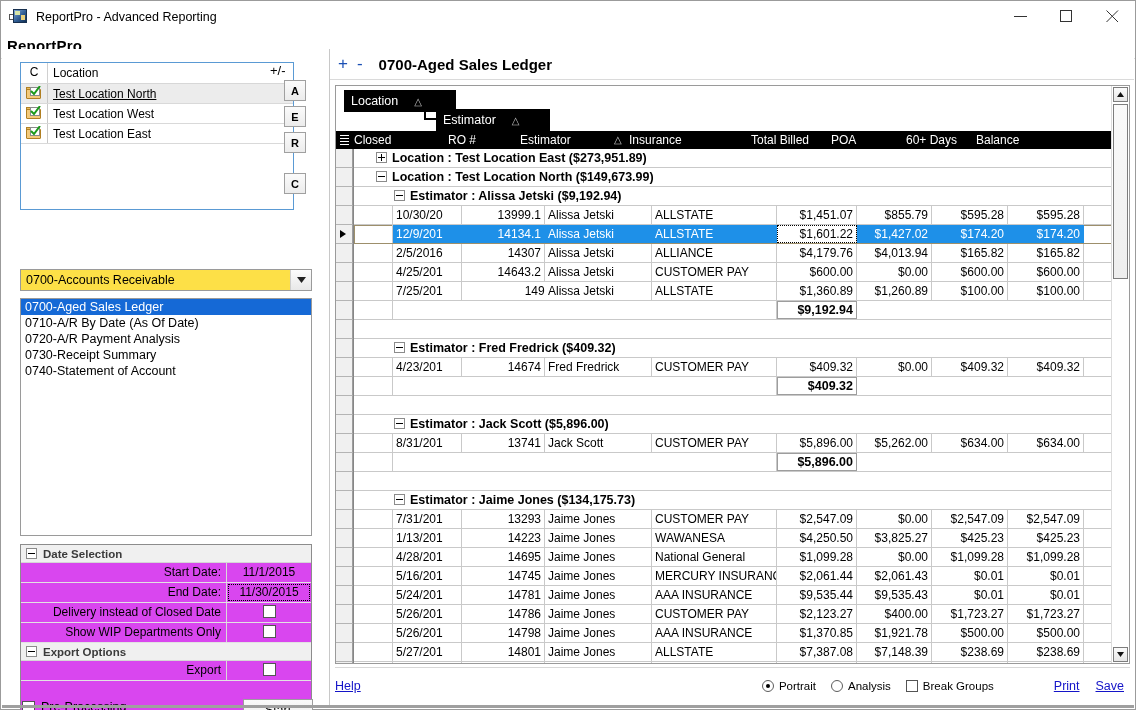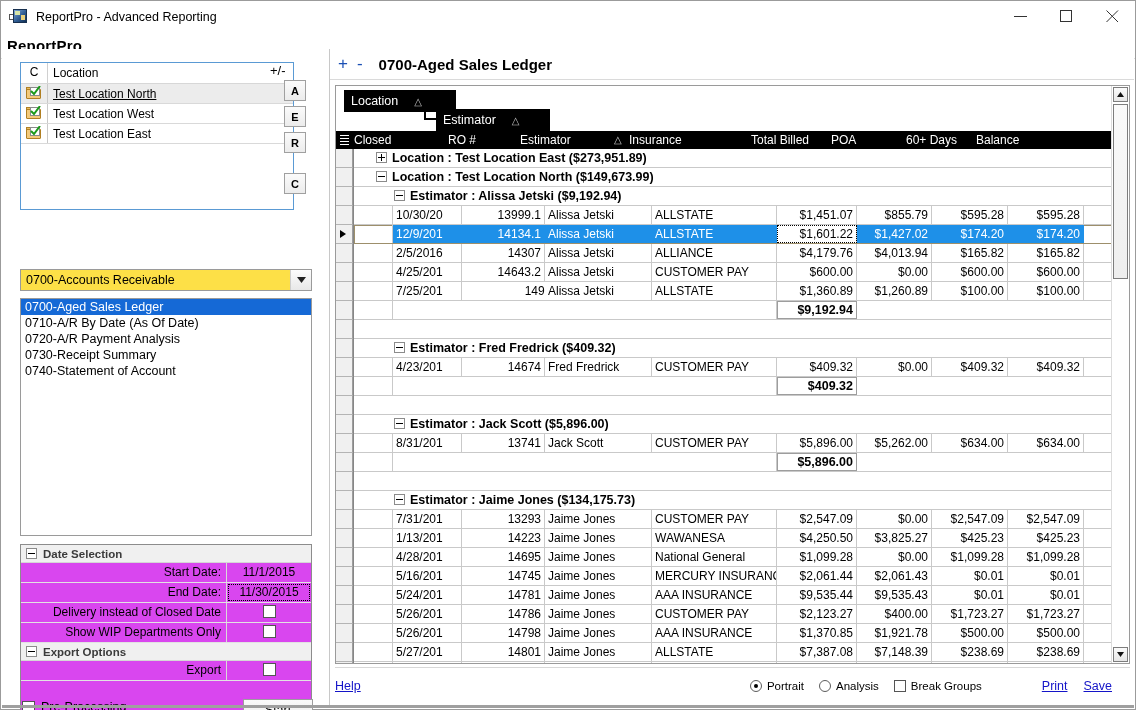--- a/index.html
+++ b/index.html
@@ -128,21 +128,21 @@
 
   
   .rfoot{position:absolute;left:5px;right:4px;bottom:6px;height:32px;display:flex;align-items:center;}
   .rfoot a{color:#1414c8;font-size:12.5px;text-decoration:underline;}
   .rfoot .spacer{flex:1;}
   .radio{display:flex;align-items:center;margin-right:15px;font-size:11.5px;}
   .radio .dot{width:12px;height:12px;border:1px solid #5c5c5c;border-radius:50%;background:#fff;margin-right:5px;position:relative;box-sizing:border-box;}
   .radio .dot.on::after{content:"";position:absolute;left:3px;top:3px;width:4px;height:4px;border-radius:50%;background:#000;}
   .bgchk{display:flex;align-items:center;font-size:11.5px;margin-right:60px;}
   .bgchk .cbx{width:12px;height:12px;border:1px solid #545454;background:#fff;margin-right:5px;box-sizing:border-box;}
-  .footlinks{display:flex;gap:16px;margin-right:18px;}
+  .footlinks{display:flex;gap:16px;margin-right:6px;}
   .sepline{position:absolute;left:5px;right:4px;bottom:40px;height:1px;background:#d8d8d8;}
   .botbar{position:absolute;left:1px;right:1px;bottom:1px;height:3px;background:#9f9f9f;}
 </style>
 </head>
 <body>
 
 <div id="app">
 
   <div class="titlebar">
     <div class="tb-icon">

